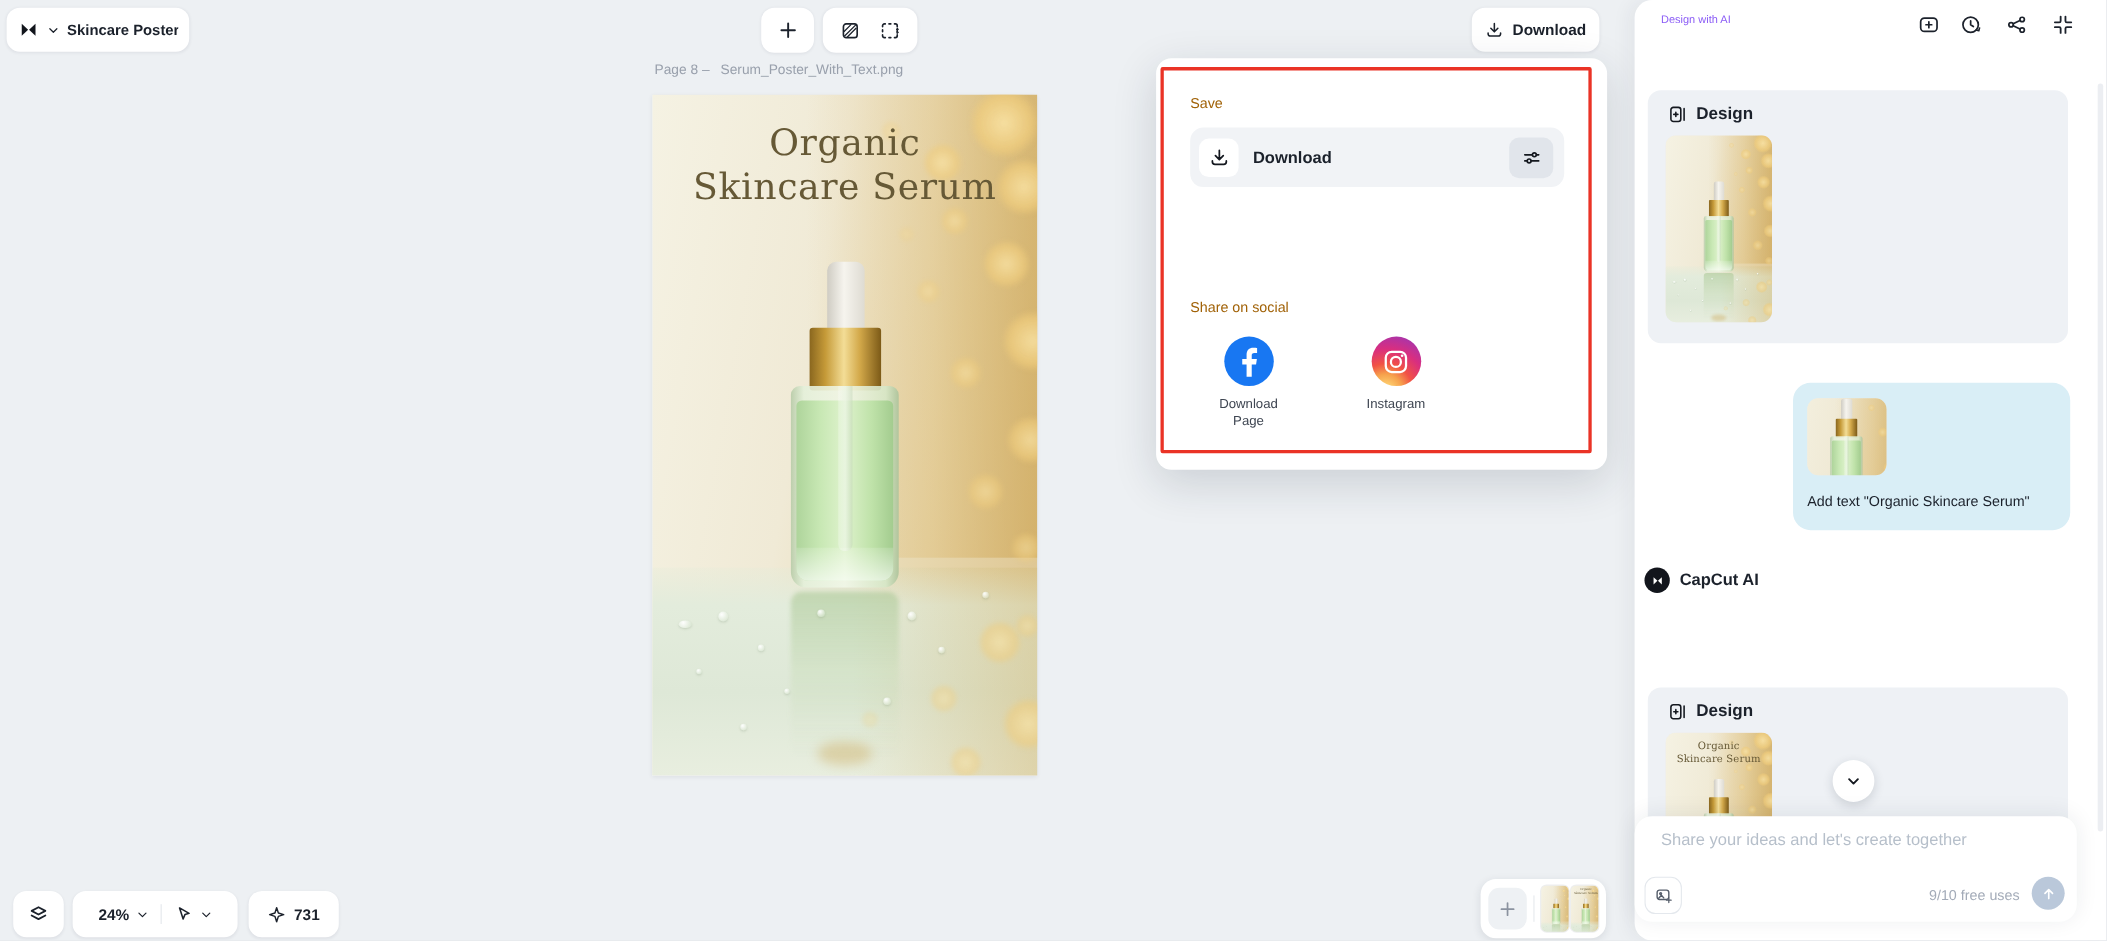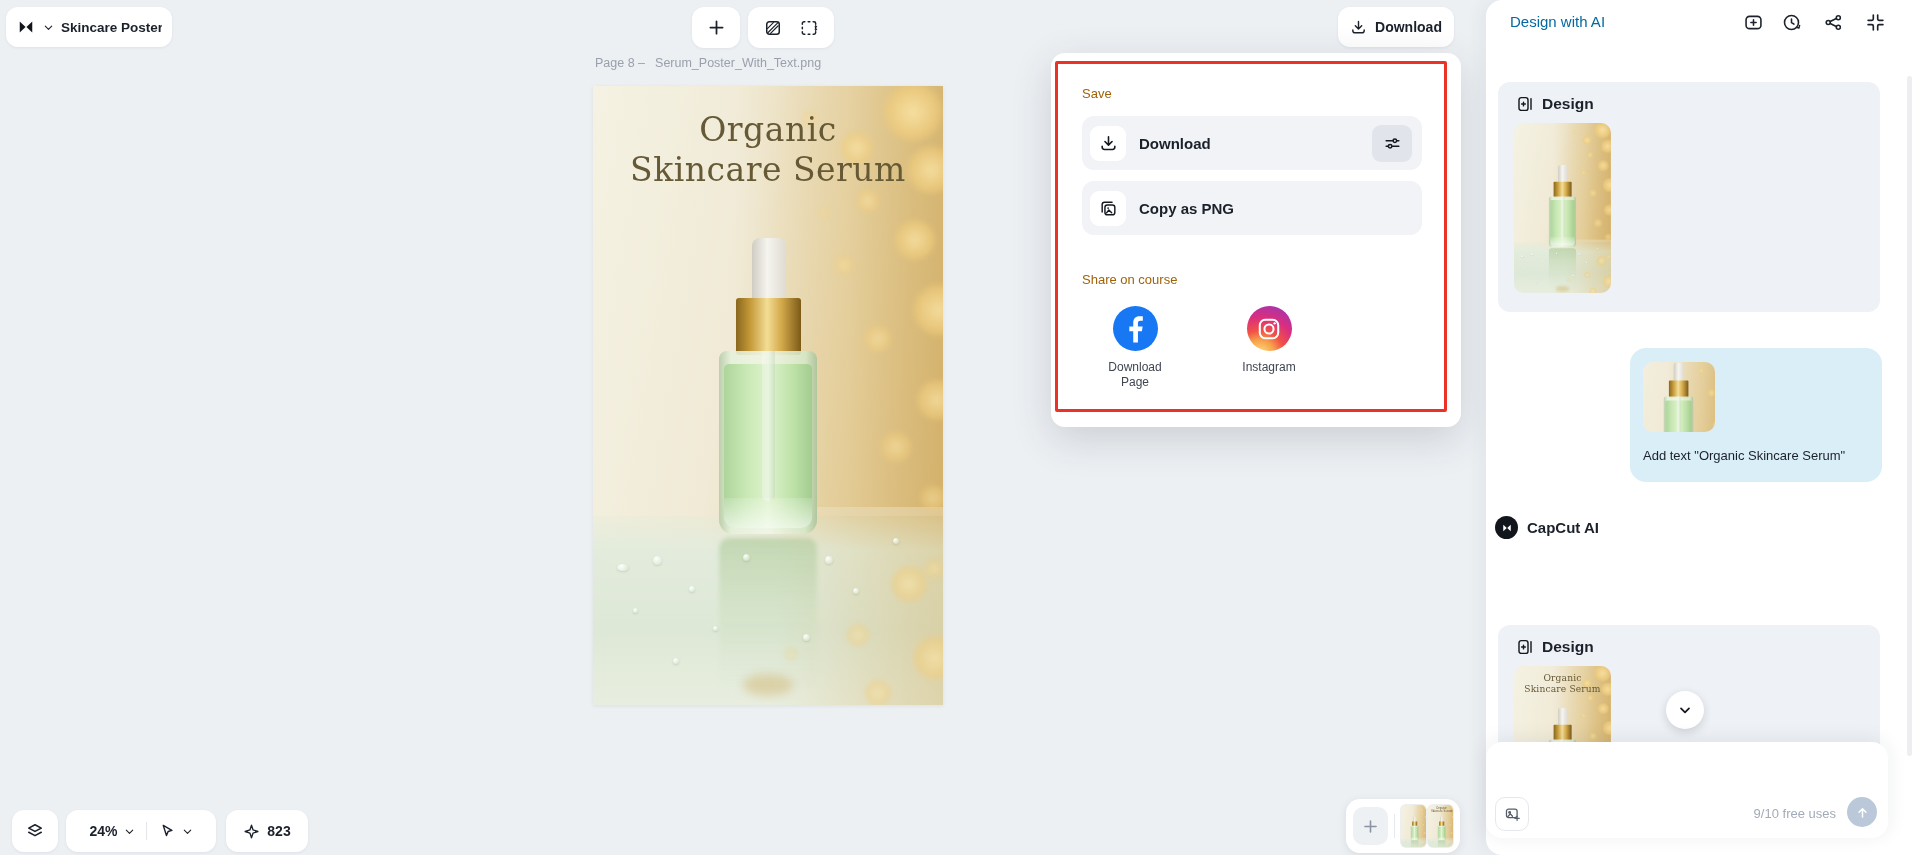--- a/index.html
+++ b/index.html
@@ -81,21 +81,21 @@
     display:flex; align-items:center; justify-content:center; cursor:pointer;}
   .social{position:absolute; width:64px; text-align:center; cursor:pointer;}
   .social .cir{width:45px; height:45px; border-radius:50%; margin:0 auto; display:flex; align-items:center; justify-content:center;}
   .social .cap{margin-top:9px; font-size:12px; line-height:15px; color:#3f4652;}
   #fb-cir{background:#1877f2;}
   #ig-cir{background:radial-gradient(circle at 28% 110%, #fed373 8%, #f6a14c 26%, #f15245 42%, #d92e7f 65%, #9b36b7 95%);}
 
   
   #ai-panel{left:1486px; top:0; width:429px; height:855px; background:#fff; border-radius:16px 0 0 16px;
     box-shadow:-6px 0 16px rgba(30,40,60,.05);}
-  #ai-header-title{left:24px; top:13px; font-size:15px; color:#0369a1;}
+  #ai-header-title{left:24px; top:13px; font-size:10px; color:#8b5cf6;}
   .hicon{position:absolute; top:11px; width:22px; height:22px; cursor:pointer;}
   #ai-scrollthumb{left:421px; top:76px; width:5px; height:680px; background:#eceef2; border-radius:3px;}
   .dcard{position:absolute; left:12px; width:382px; background:#eef1f5; border-radius:12px;}
   .dcard .dhead{display:flex; align-items:center; gap:8px; padding:13px 0 0 18px;}
   .dcard .dhead .t{font-size:15.5px; font-weight:bold;}
   .dcard .dthumb{margin:10px 0 14px 16px;}
   #user-bubble{left:144px; top:348px; width:252px; height:134px; background:#d9eef6; border-radius:16px;}
   #user-bubble .dthumb{position:absolute; left:13px; top:14px;}
   #user-bubble .msg{position:absolute; left:13px; top:100px; font-size:13px; color:#1b212b; white-space:nowrap;}
   #ai-row{left:9px; top:516px; display:flex; align-items:center; gap:9px;}
@@ -258,32 +258,21 @@
     <span class="lbl">Download</span>
     <span id="dl-options">
       <svg width="19" height="19" viewBox="0 0 24 24" fill="none" stroke="#14181f" stroke-width="1.9" stroke-linecap="round">
           <path d="M4 8.5h8.5M17.5 8.5H20"></path>
           <circle cx="15" cy="8.5" r="2.2"></circle>
           <path d="M4 15.5h2.5M11.5 15.5H20"></path>
           <circle cx="9" cy="15.5" r="2.2"></circle>
         </svg>
     </span>
   </div>
-  <div class="prow" style="top:181px;">
-    <span class="ibox">
-      <svg width="19" height="19" viewBox="0 0 24 24" fill="none" stroke="#14181f" stroke-width="1.8" stroke-linejoin="round">
-          <rect x="7.5" y="7.5" width="12.5" height="12.5" rx="3"></rect>
-          <path d="M16.5 4H7a3 3 0 00-3 3v9.5" stroke-linecap="round"></path>
-          <circle cx="11.5" cy="11.5" r="1.1" fill="#14181f" stroke="none"></circle>
-          <path d="M9.5 17.5l3-3.5 3.5 3.5" stroke-linecap="round"></path>
-        </svg>
-    </span>
-    <span class="lbl">Copy as PNG</span>
-  </div>
-  <div class="sec-label abs" style="left:1082px;top:272px;">Share on course</div>
+  <div class="sec-label abs" style="left:1082px;top:272px;">Share on social</div>
   <div class="social" style="left:1103px;top:306px;">
     <span class="cir" id="fb-cir">
       <svg width="45" height="45" viewBox="0 0 24 24">
           <path fill="#fff" d="M13.3 19.5v-6h2.1l.4-2.6h-2.5V9.2c0-.8.2-1.3 1.3-1.3h1.3V5.5c-.2 0-1-.1-1.9-.1-1.9 0-3.2 1.2-3.2 3.4v2.1H8.7v2.6h2.1v6h2.5z"></path>
         </svg>
     </span>
     <div class="cap">Download Page</div>
   </div>
   <div class="social" style="left:1237px;top:306px;">
     <span class="cir" id="ig-cir">
@@ -510,20 +499,21 @@
       </div>
     </div>
 
     <div id="scroll-btn" class="abs">
       <svg width="16" height="16" viewBox="0 0 24 24" fill="none" stroke="#14181f" stroke-width="2.6" stroke-linecap="round" stroke-linejoin="round">
           <path d="M6 9.5l6 6 6-6"></path>
         </svg>
     </div>
 
     <div id="chat-card" class="abs">
+      <textarea id="chat-input" placeholder="Share your ideas and let's create together" style=""></textarea>
       <span id="img-add-btn">
         <svg width="17" height="17" viewBox="0 0 24 24" fill="none" stroke="currentColor" stroke-width="1.8" stroke-linecap="round" stroke-linejoin="round">
             <rect x="3.5" y="4.5" width="15" height="12" rx="3"></rect>
             <circle cx="8" cy="9" r="1.2"></circle>
             <path d="M5.5 15l3.5-4 3 3.5"></path>
             <path d="M18.5 14.5v6M15.5 17.5h6" stroke-width="1.6"></path>
           </svg>
       </span>
       <span id="free-uses">9/10 free uses</span>
       <span id="send-btn">
@@ -562,21 +552,21 @@
         </svg>
     </span>
   </div>
 
   <div id="credits-pill" class="pill abs">
     <span class="ic">
       <svg width="17" height="17" viewBox="0 0 24 24" fill="none" stroke="#1c222c" stroke-width="1.9" stroke-linejoin="round">
           <path d="M12 3l2.2 6.8L21 12l-6.8 2.2L12 21l-2.2-6.8L3 12l6.8-2.2z"></path>
         </svg>
     </span>
-    <span class="t">823</span>
+    <span class="t">731</span>
   </div>
 
   <div id="pages-strip" class="pill abs">
     <span id="page-add">
       <svg width="19" height="19" viewBox="0 0 24 24" fill="none" stroke="currentColor" stroke-width="2" stroke-linecap="round">
           <path d="M12 5v14M5 12h14"></path>
         </svg>
     </span>
     <span class="vdiv"></span>
     <span class="pmini art-thumb no-title">

